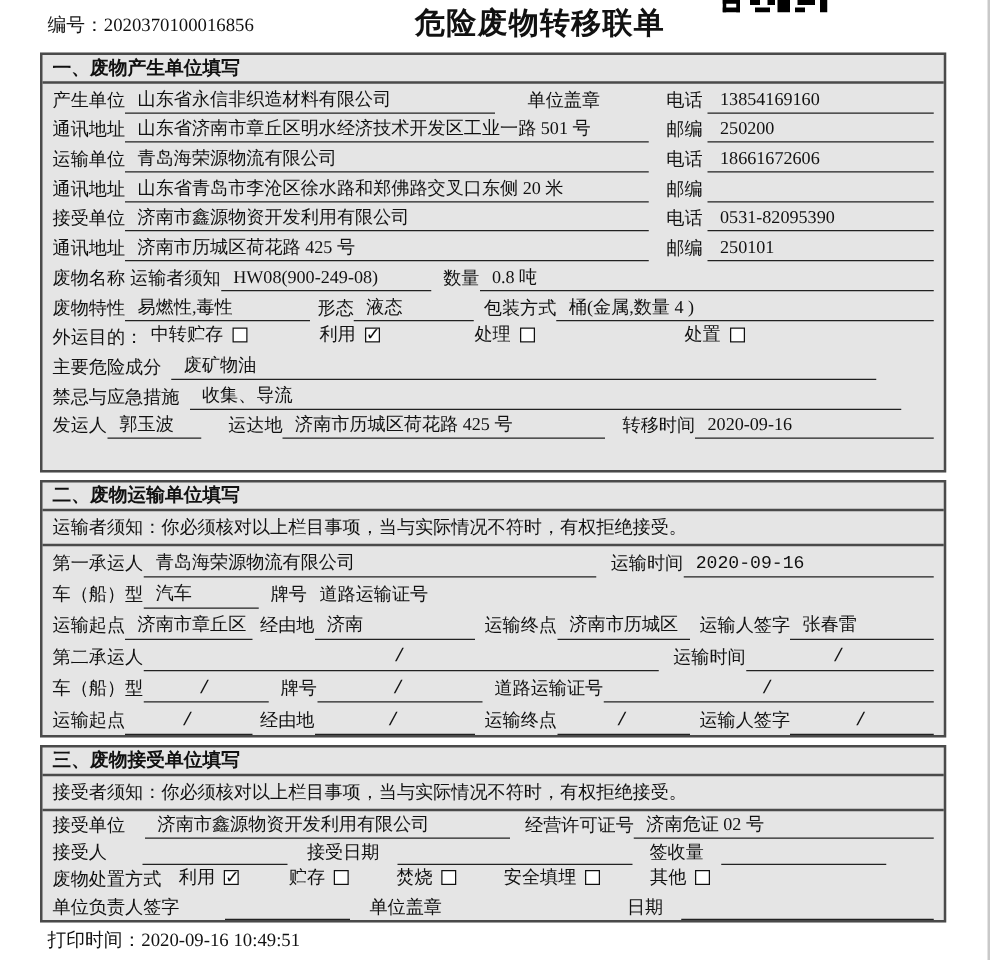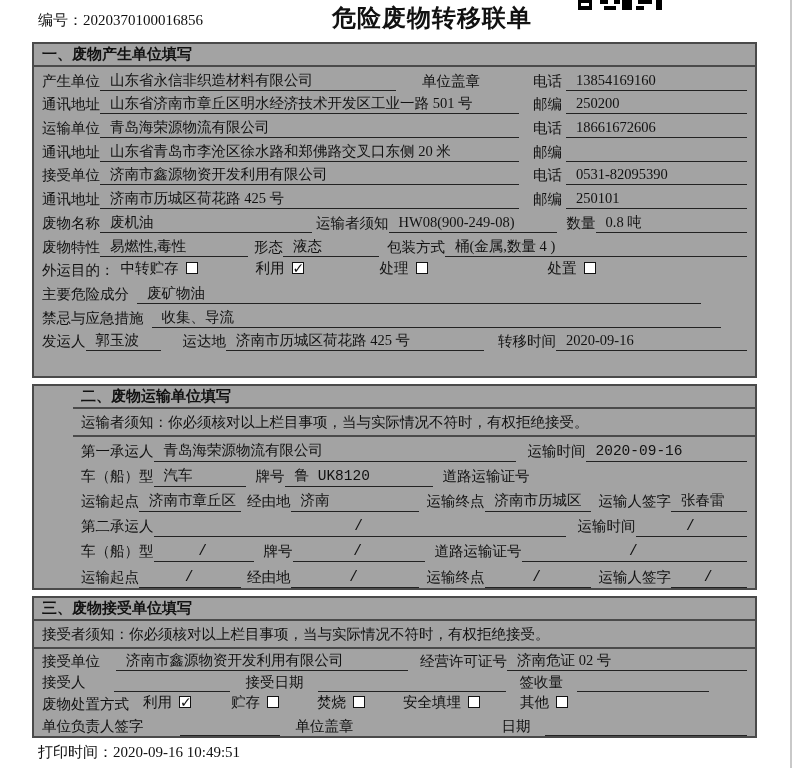--- a/index.html
+++ b/index.html
@@ -5,23 +5,23 @@
   * { box-sizing: border-box; }
   html,body { margin:0; padding:0; background:#fff; }
   body { width:796px; height:768px; font-family:"Liberation Serif","DejaVu Serif",serif; color:#111; }
   .page { position:relative; width:796px; height:768px; overflow:hidden; background:#fff; }
 
   .doc-no { position:absolute; left:38px; top:11px; font-size:15px; white-space:nowrap; }
   .title { position:absolute; left:332px; top:2px; font-size:24px; font-weight:bold; letter-spacing:1px; white-space:nowrap; }
   .qr { position:absolute; left:578px; top:0; }
   .scan-edge { position:absolute; left:790px; top:0; width:2px; height:768px; background:#c9c9c9; }
 
-  .box { position:absolute; left:32px; width:725px; border:2px solid #4a4a4a; background:#a3a3a3; }
+  .box { position:absolute; left:32px; width:725px; border:2px solid #4a4a4a; background:#e5e5e5; }
   .box1 { top:42px;  height:336px; }
-  .box2 { top:384px; height:206px;padding-left:39px; }
+  .box2 { top:384px; height:206px; }
   .box3 { top:596px; height:142px; }
 
   .sec-h { height:23px; line-height:21px; border-bottom:2px solid #4a4a4a; font-weight:bold; font-size:15px;
            padding:0 8px; font-family:"DejaVu Sans","Liberation Sans",sans-serif; }
   .notice { height:28px; line-height:27px; border-bottom:2px solid #4a4a4a; padding:0 8px; font-size:14.5px; white-space:nowrap; }
 
   .row { display:flex; align-items:flex-end; padding:0 8px; font-size:14.5px; line-height:20px; }
   .box1 .row { height:23.7px; }
   .box2 .row { height:25.1px;font-family:Liberation Mono, monospace; }
   .box3 .row { height:21.7px; }
@@ -139,21 +139,20 @@
         <span class="u grow mr14">济南市历城区荷花路 425 号</span>
       </span>
       <span class="rgt">
         <span class="lbl">邮编</span>
         <span class="u grow">250101</span>
       </span>
     </div>
 
     <div class="row">
       <span class="lbl">废物名称</span>
-      <span class="u" style="width:212px">废机油</span>
       <span class="lbl ml4">运输者须知</span>
       <span class="u" style="width:168px">HW08(900-249-08)</span>
       <span class="lbl ml10">数量</span>
       <span class="u grow">0.8 吨</span>
     </div>
 
     <div class="row">
       <span class="lbl">废物特性</span>
       <span class="u" style="width:148px">易燃性,毒性</span>
       <span class="lbl ml6">形态</span>
@@ -211,21 +210,20 @@
       <span class="lbl">第一承运人</span>
       <span class="u" style="width:362px">青岛海荣源物流有限公司</span>
       <span class="lbl ml12">运输时间</span>
       <span class="u grow">2020-09-16</span>
     </div>
 
     <div class="row">
       <span class="lbl">车（船）型</span>
       <span class="u" style="width:92px">汽车</span>
       <span class="lbl ml10">牌号</span>
-      <span class="u" style="width:148px">鲁 UK8120</span>
       <span class="lbl ml10">道路运输证号</span>
     </div>
 
     <div class="row">
       <span class="lbl">运输起点</span>
       <span class="u" style="width:102px">济南市章丘区</span>
       <span class="lbl ml6">经由地</span>
       <span class="u" style="width:128px">济南</span>
       <span class="lbl ml8">运输终点</span>
       <span class="u" style="width:106px">济南市历城区</span>

